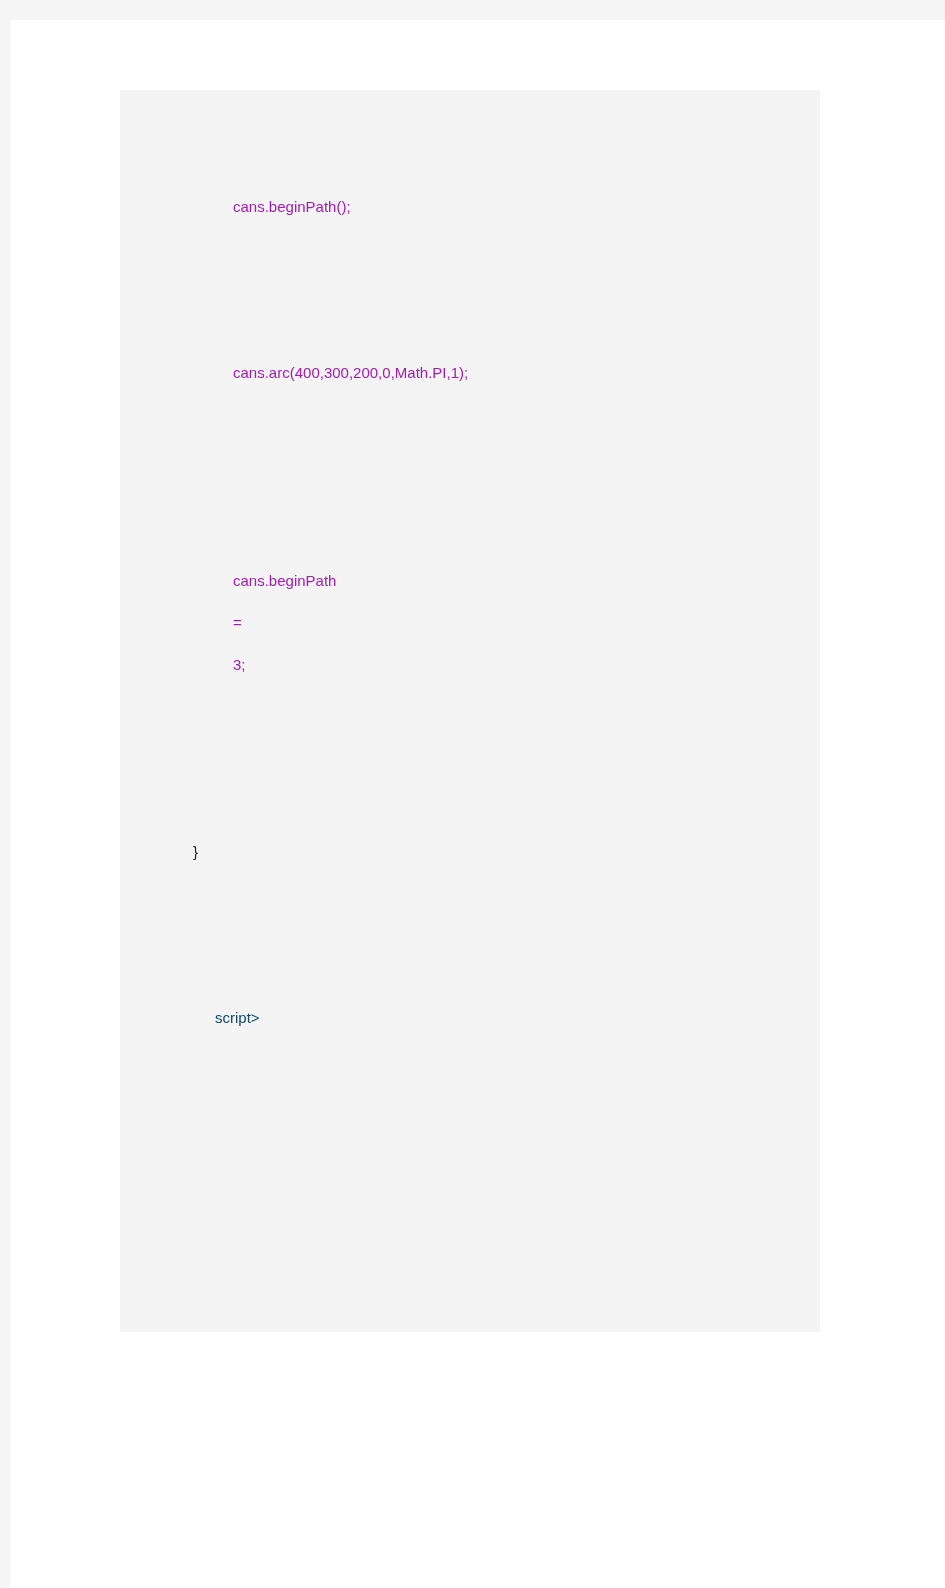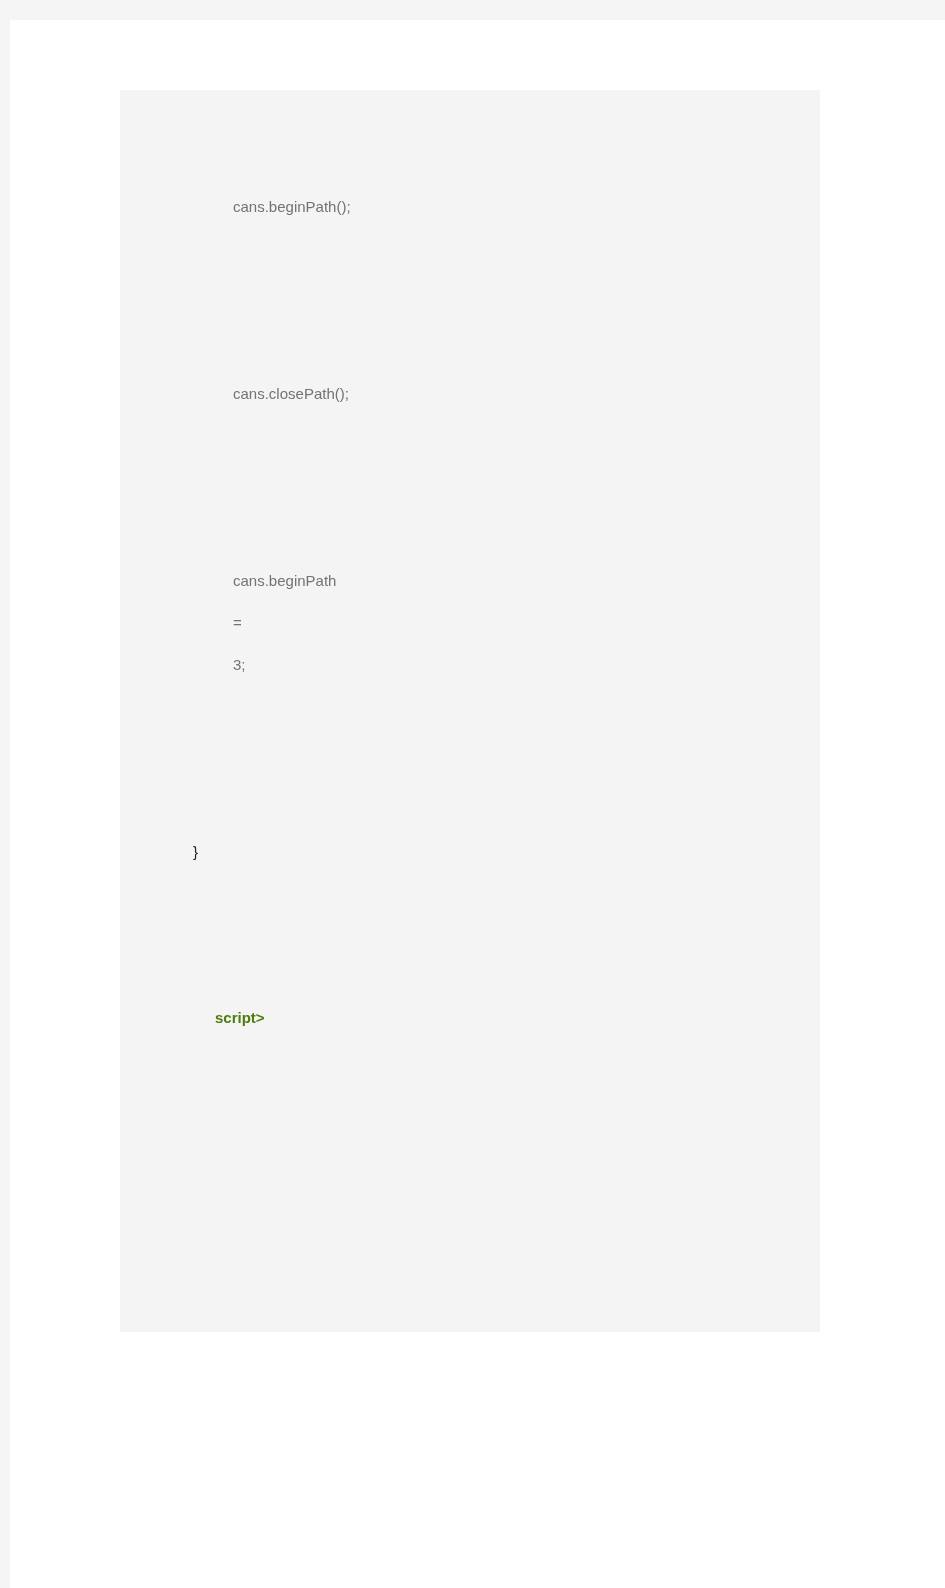--- a/index.html
+++ b/index.html
@@ -30,41 +30,41 @@
       white-space: pre;
       font-family: 'Segoe UI', 'Helvetica Neue', Arial, sans-serif;
       font-size: 15px;
       color: #222;
     }
     .code-line {
       display: block;
       margin-bottom: 40px;
     }
     .code-line:last-child { margin-bottom: 0; }
-    .tk-plain { color: #737373; text-align: center; }
-    .tk-tag   { color: #4d7c0f; font-weight: bold; }
+    .tk-plain { color: #a21caf; text-align: center; }
+    .tk-tag   { color: #0c4a6e; }
     .tk-brace { color: #222222; }
     .ind1 { padding-left: 18px; }
     .ind2 { padding-left: 40px; }
     .ind3 { padding-left: 58px; }
   </style>
 </head>
 <body>
 
 <div class="page">
   <div class="code-block">
 
     <span class="code-line ind3">
       <span class="tk-plain">cans.beginPath();</span>
     </span>
 
+    <span class="code-line ind3">
+      <span class="tk-plain">cans.arc(400,300,200,0,Math.PI,1);</span>
+    </span>
 
-    <span class="code-line ind3">
-      <span class="tk-plain">cans.closePath();</span>
-    </span>
 
 
     <span class="code-line ind3">
       <span class="tk-plain">cans.beginPath</span>
       <span class="tk-plain">  </span>
       <span class="tk-plain">=</span>
       <span class="tk-plain">  </span>
       <span class="tk-plain">3;</span>
     </span>
 

